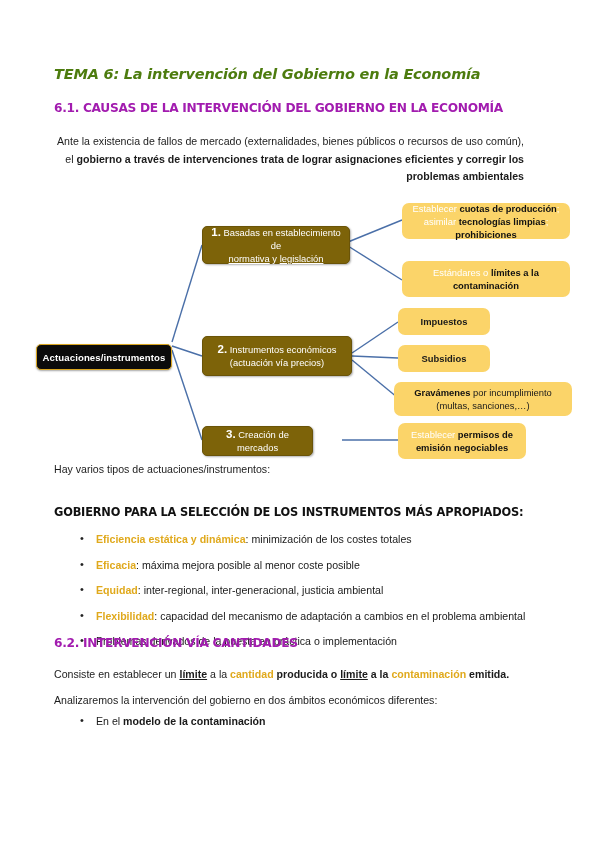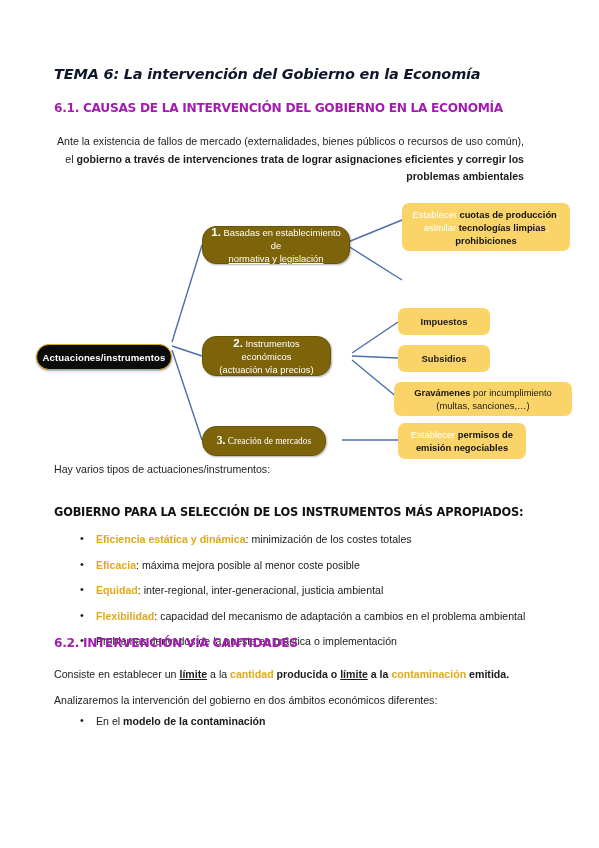--- a/index.html
+++ b/index.html
@@ -23,21 +23,21 @@
 
   
   .doc-title {
     position: absolute;
     left: 54px; top: 66px;
     font-family: "DejaVu Sans", sans-serif;
     font-size: 14.5px;
     font-weight: bold;
     font-style: italic;
     letter-spacing: -0.2px;
-    color: #0f172a;
+    color: #4d7c0f;
     white-space: nowrap;
   }
   .section-heading {
     position: absolute;
     left: 54px;
     font-family: "DejaVu Sans", sans-serif;
     font-weight: bold;
     font-size: 12.2px;
     letter-spacing: -0.3px;
     color: #a21caf;
@@ -113,21 +113,21 @@
     pointer-events: none;
   }
   .node {
     position: absolute;
     display: flex;
     align-items: center;
     justify-content: center;
     text-align: center;
     font-size: 9.4px;
     line-height: 13px;
-    border-radius: 14px;
+    border-radius: 5px;
     padding: 4px 6px;
   }
   .node-root {
     background: #0b0b0b;
     border: 1.6px solid #d9a520;
     color: #ffffff;
     font-weight: bold;
     font-size: 9.6px;
     letter-spacing: 0.1px;
     box-shadow: 0 1px 2px rgba(0,0,0,0.35);
@@ -193,43 +193,49 @@
 
     <div class="node node-brown" style="left:202px; top:36px; width:148px; height:38px;">
       <div>
         <div><span class="num">1.</span>
         <span>Basadas en establecimiento</span>
         <span>de</span></div>
         <div><span class="u">normativa</span><span> y </span><span class="u">legislación</span></div>
       </div>
     </div>
 
-    <div class="node node-brown" style="left:202px; top:146px; width:129px; height:40px;">
+    <div class="node node-brown" style="left:202px; top:146px; width:150px; height:40px;">
       <div>
         <div><span class="num">2.</span>
         <span>Instrumentos económicos</span></div>
         <div>(actuación vía precios)</div>
       </div>
     </div>
 
-    <div class="node node-brown" style="left:202px; top:236px; width:124px; height:30px;font-family:Liberation Serif, serif;">
+    <div class="node node-brown" style="left:202px; top:236px; width:111px; height:30px;">
       <div>
         <span class="num">3.</span>
         <span>Creación de mercados</span>
       </div>
     </div>
 
-    <div class="node node-yellow" style="left:402px; top:13px; width:168px; height:48px;">
+    <div class="node node-yellow" style="left:402px; top:13px; width:168px; height:36px;">
       <div>
         <div><span class="white-soft">Establecer</span><span class="blk-b"> cuotas de producción</span><span class="white-soft">;</span></div>
         <div><span class="white-soft">asimilar</span><span class="blk-b"> tecnologías limpias</span><span class="white-soft">;</span></div>
         <div class="blk-b">prohibiciones</div>
       </div>
     </div>
 
+    <div class="node node-yellow" style="left:402px; top:71px; width:168px; height:36px;">
+      <div>
+        <div><span class="white-soft">Estándares o</span><span class="blk-b"> límites a la</span></div>
+        <div class="blk-b">contaminación</div>
+      </div>
+    </div>
 
     <div class="node node-yellow" style="left:398px; top:118px; width:92px; height:27px; font-weight:bold;">
       <span>Impuestos</span>
     </div>
 
     <div class="node node-yellow" style="left:394px; top:192px; width:178px; height:34px;">
       <div>
         <div><span class="blk-b">Gravámenes</span><span> por incumplimiento</span></div>
         <div>(multas, sanciones,…)</div>
       </div>

